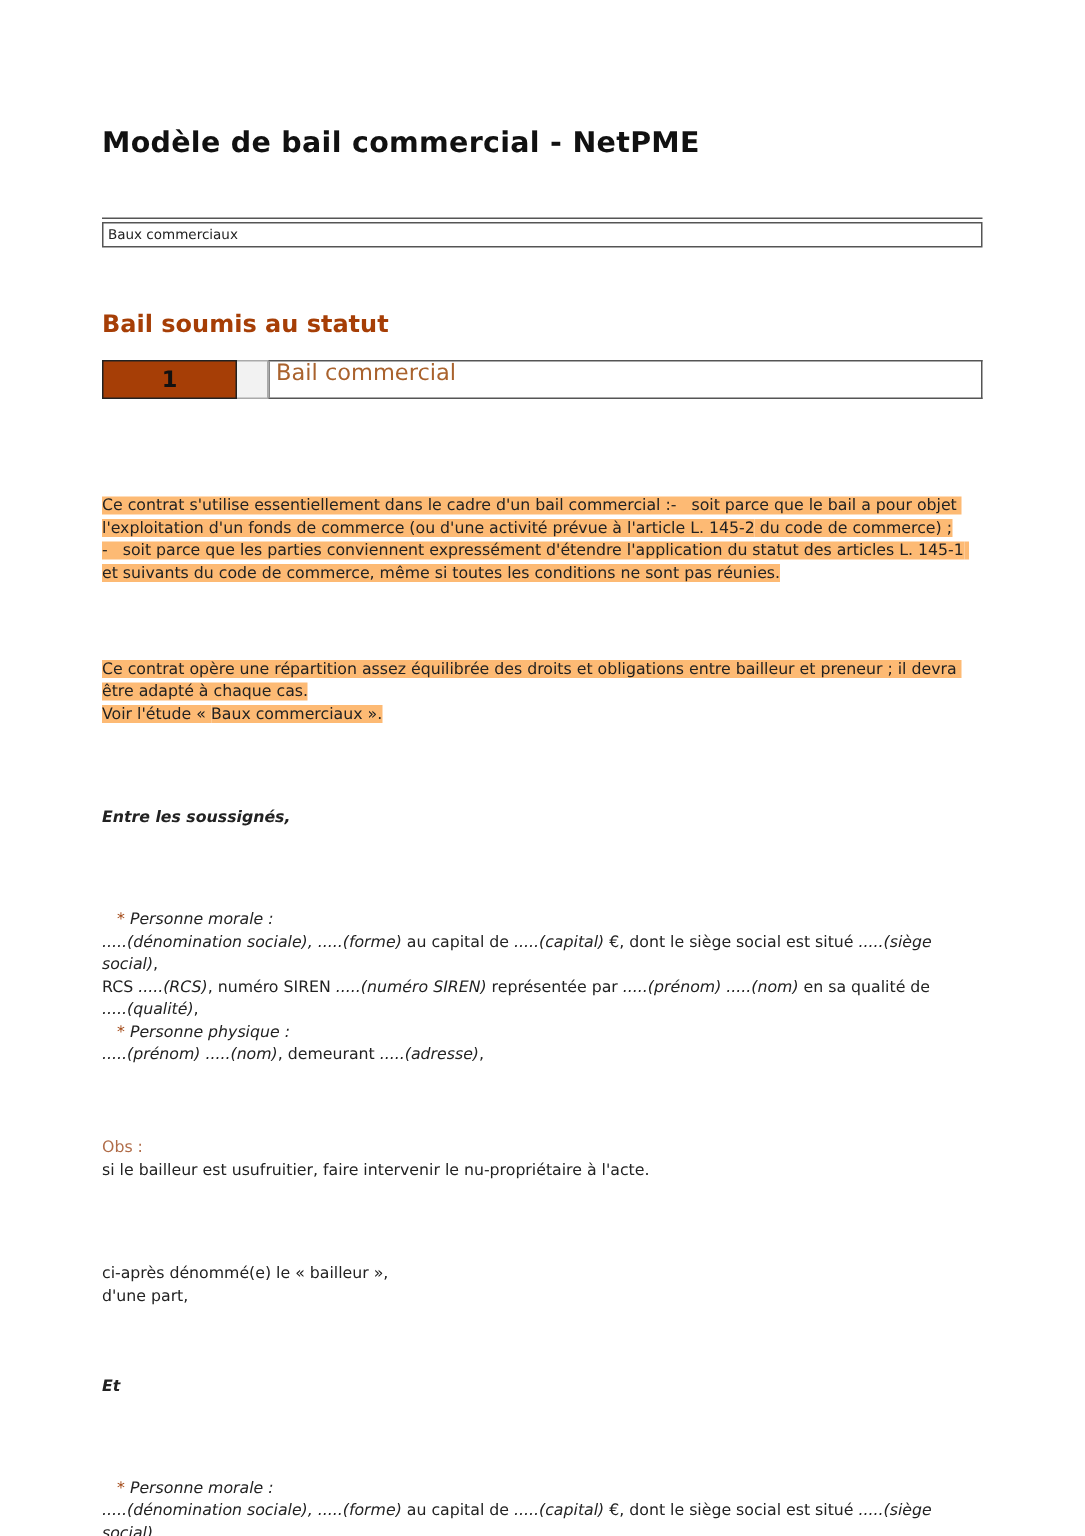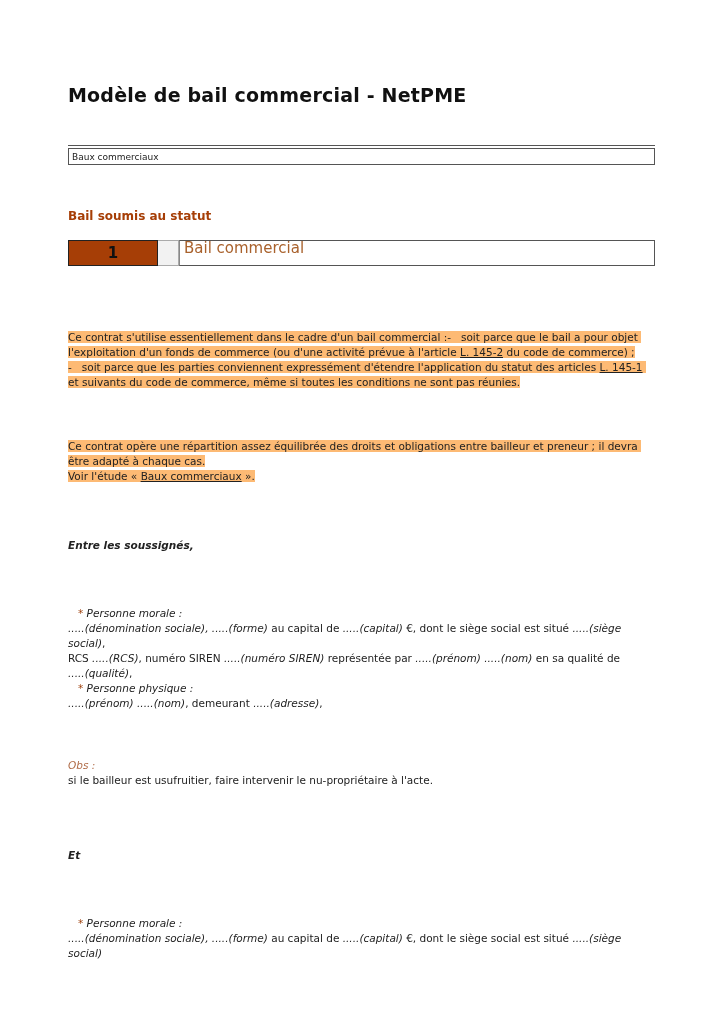--- a/index.html
+++ b/index.html
@@ -19,42 +19,42 @@
     letter-spacing:0.2px;
   }
   .toprule{margin-top:39px;border-top:1px solid #555555;height:0;}
   .catbox{
     margin-top:2px;border:1px solid #555555;
     height:17px;box-sizing:border-box;
     font-size:9px;line-height:14px;color:#222222;
     padding:1px 3px;
   }
   .h2{
-    margin-top:41px;font-size:12px;line-height:20px;font-weight:bold;
+    margin-top:41px;font-size:16px;line-height:20px;font-weight:bold;
     color:#a63e06;
   }
   .numrow{margin-top:14px;display:flex;height:26px;box-sizing:border-box;}
   .numcell{
     width:90px;background:#a63e06;border:1px solid #222222;
     display:flex;align-items:center;justify-content:center;
     font-weight:bold;font-size:15px;color:#111111;box-sizing:border-box;
   }
   .spacercell{width:21px;background:#f2f2f2;border:1px solid #aaaaaa;border-left:none;box-sizing:border-box;}
   .labelcell{
     flex:1;border:1px solid #555555;border-left:1px solid #888888;box-sizing:border-box;
     font-size:15px;line-height:12px;color:#a9622d;padding:1px 4px;
   }
   .doc{font-size:10.5px;line-height:15px;white-space:pre-wrap;}
   .p{margin:0;}
   .hl span{background:#fdba74;}
   .i{font-style:italic;}
   .bi{font-weight:bold;font-style:italic;}
-  .link{text-decoration:underline;color:#222222;cursor:pointer;}
+  .link{color:#222222;cursor:pointer;}
   .star{color:#a0430f;}
-  .obslabel{color:#b06c48;font-style:italic;}
+  .obslabel{color:#b06c48;}
 </style>
 </head>
 <body>
 
 <div class="page">
   <div class="inner">
 
     <div class="doc-title">Modèle de bail commercial - NetPME</div>
 
     <div class="toprule"></div>
@@ -81,20 +81,22 @@
       <div class="p" style="margin-top:8px"><span>   </span><span class="star">*</span><span> </span><span class="i">Personne morale :</span><span>
 </span><span class="i">.....(dénomination sociale), .....(forme)</span><span> au capital de </span><span class="i">.....(capital)</span><span> €, dont le siège social est situé </span><span class="i">.....(siège social)</span><span>,
 RCS </span><span class="i">.....(RCS)</span><span>, numéro SIREN </span><span class="i">.....(numéro SIREN)</span><span> représentée par </span><span class="i">.....(prénom) .....(nom)</span><span> en sa qualité de
 </span><span class="i">.....(qualité)</span><span>,
 </span><span>   </span><span class="star">*</span><span> </span><span class="i">Personne physique :</span><span>
 </span><span class="i">.....(prénom) .....(nom)</span><span>, demeurant </span><span class="i">.....(adresse)</span><span>,</span></div>
 
       <div class="p" style="margin-top:2px"><span class="obslabel">Obs :</span><span>
 </span><span>si le bailleur est usufruitier, faire intervenir le nu-propriétaire à l'acte.</span></div>
 
+      <div class="p" style="margin-top:9px"><span>ci-après dénommé(e) le « bailleur »,
+d'une part,</span></div>
 
       <div class="p" style="margin-top:0"><span class="bi">Et</span></div>
 
       <div class="p" style="margin-top:8px"><span>   </span><span class="star">*</span><span> </span><span class="i">Personne morale :</span><span>
 </span><span class="i">.....(dénomination sociale), .....(forme)</span><span> au capital de </span><span class="i">.....(capital)</span><span> €, dont le siège social est situé </span><span class="i">.....(siège social)</span><span>
 </span></div>
 
       
 
       

